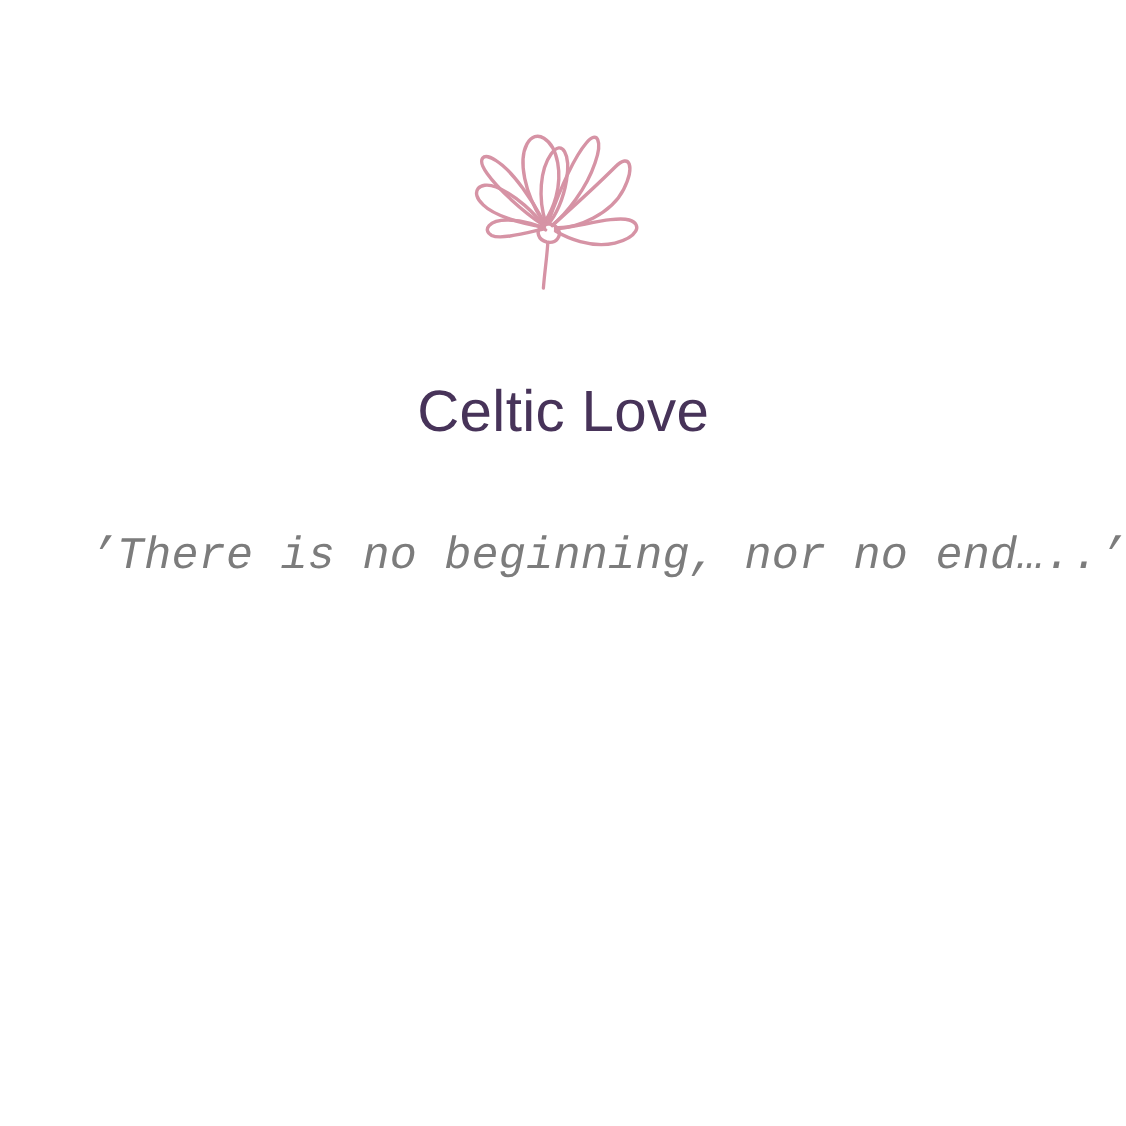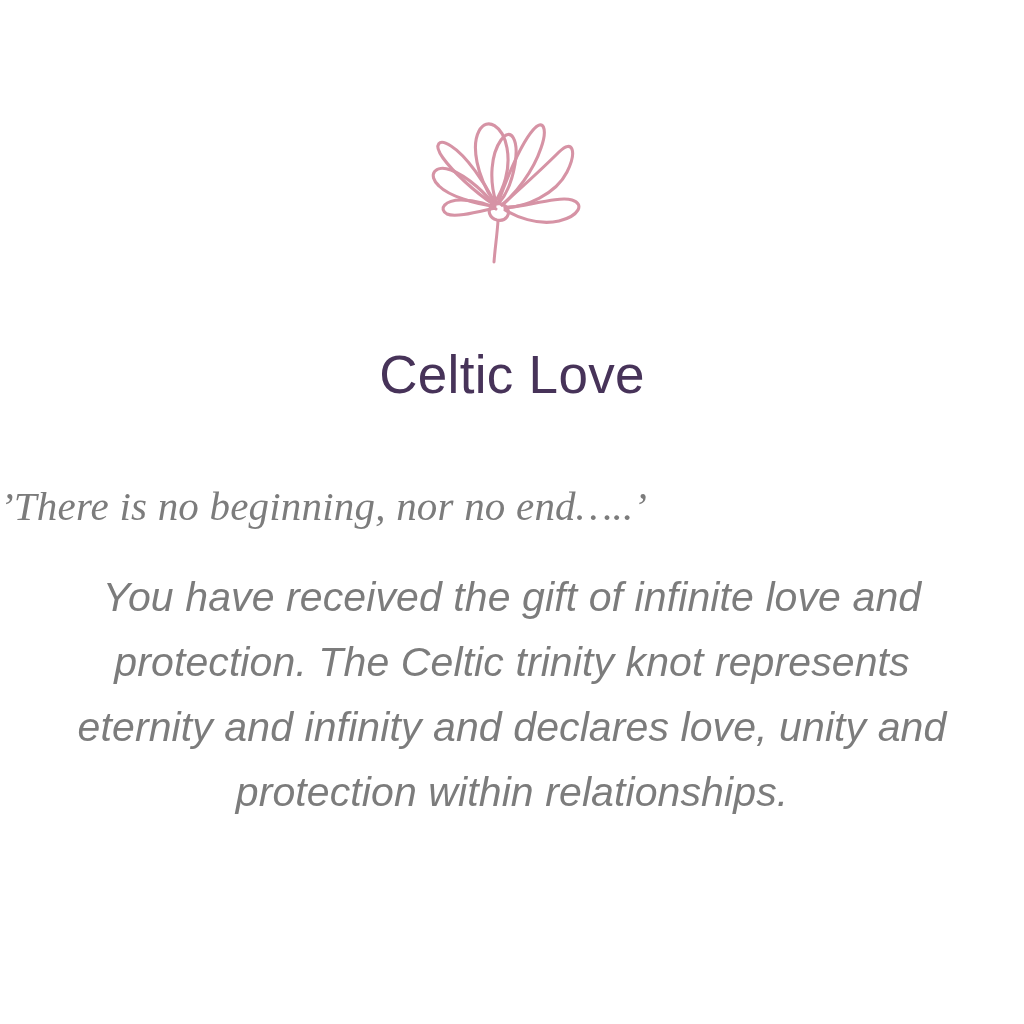--- a/index.html
+++ b/index.html
@@ -70,22 +70,22 @@
     white-space: nowrap;
     margin-top: 46px;
   }
 
   
   .quote {
     position: absolute;
     top: 439px;
     left: 0;
     width: 100%;
-    text-align: left;
-    font-family: Liberation Serif, serif;
+    text-align: right;
+    font-family: Liberation Mono, monospace;
     font-size: 41px;
     font-style: italic;
     font-weight: 400;
     color: #7c7c7c;
     line-height: 1.3;
     letter-spacing: 0.2px;
     white-space: nowrap;
   }
 
   
@@ -136,20 +136,14 @@
       <path d="M75 110 C 70 114, 72 122, 80 124 C 89 126, 94 118, 90 112 C 86 106, 78 107, 75 110"></path>
 
       <path class="stem" d="M81 125 C 80 140, 78 152, 77 166"></path>
     </svg>
   </div>
 
   <h1 class="title">Celtic Love</h1>
 
   <p class="quote">’There is no beginning, nor no end…..’</p>
 
-  <div class="body-text">
-    <span class="line">You have received the gift of infinite love and</span>
-    <span class="line">protection. The Celtic trinity knot represents</span>
-    <span class="line">eternity and infinity and declares love, unity and</span>
-    <span class="line">protection within relationships.</span>
-  </div>
 
 </div>
 
 </body></html>

